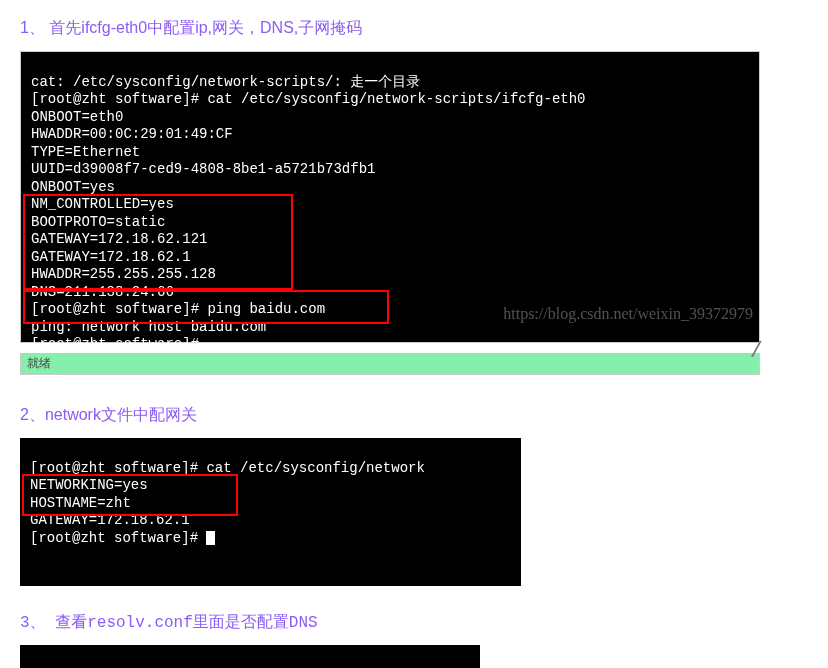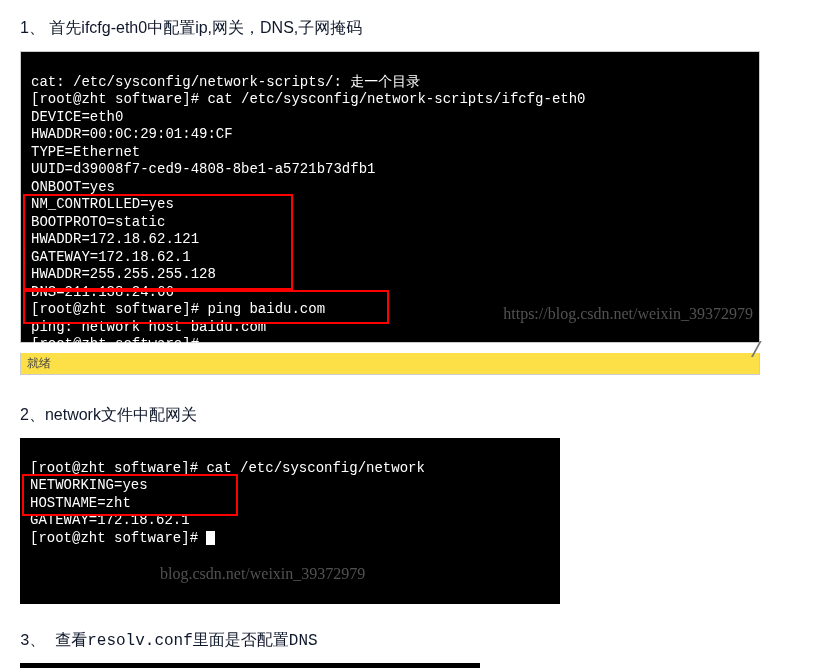--- a/index.html
+++ b/index.html
@@ -7,41 +7,41 @@
       font-family: "Microsoft YaHei", Arial, sans-serif;
       background: #fff;
       padding: 10px 20px;
       width: 828px;
       color: #333;
     }
     .heading {
       font-size: 16px;
       margin-bottom: 12px;
       margin-top: 8px;
-      color: #0f172a;
+      color: #8b5cf6;
     }
     .terminal {
       background: #000;
       color: #fff;
       font-family: "Courier New", monospace;
       font-size: 14px;
       line-height: 1.25;
       padding: 4px 10px 4px 10px;
       position: relative;
       white-space: pre;
       display: block;
     }
     .term-wrap1 {
       width: 740px;
       margin-bottom: 10px;
       border: 1px solid #ccc;
       background: #fff;
     }
     .term-wrap2 {
-      width: 540px;
+      width: 501px;
       margin-bottom: 10px;
     }
     .term-wrap3full {
       width: 460px;
       margin-bottom: 6px;
     }
     .redbox {
       position: absolute;
       border: 2px solid #f00;
       pointer-events: none;
@@ -49,21 +49,21 @@
     .watermark {
       position: absolute;
       color: #888;
       font-family: "Times New Roman", serif;
       font-size: 16px;
       opacity: 0.6;
       pointer-events: none;
       white-space: nowrap;
     }
     .statusbar {
-      background: #fde047;
+      background: #86efac;
       font-size: 12px;
       color: #444;
       padding: 2px 6px;
       display: flex;
       justify-content: space-between;
       font-family: Arial, sans-serif;
       width: 740px;
       border: 1px solid #ccc;
       border-top: none;
     }
@@ -85,28 +85,28 @@
   </style>
 </head>
 <body>
 
 <div class="heading">1、 首先ifcfg-eth0中配置ip,网关，DNS,子网掩码</div>
 
 <div class="term-wrap1">
   <div class="terminal" style="height:290px;">
 <span>cat: /etc/sysconfig/network-scripts/: 走一个目录</span>
 <span>[root@zht software]# cat /etc/sysconfig/network-scripts/ifcfg-eth0</span>
-<span>DEVICE=eth0</span>
+<span>ONBOOT=eth0</span>
 <span>HWADDR=00:0C:29:01:49:CF</span>
 <span>TYPE=Ethernet</span>
 <span>UUID=d39008f7-ced9-4808-8be1-a5721b73dfb1</span>
 <span>ONBOOT=yes</span>
 <span>NM_CONTROLLED=yes</span>
 <span>BOOTPROTO=static</span>
-<span>HWADDR=172.18.62.121</span>
+<span>GATEWAY=172.18.62.121</span>
 <span>GATEWAY=172.18.62.1</span>
 <span>HWADDR=255.255.255.128</span>
 <span>DNS=211.138.24.66</span>
 <span>[root@zht software]# ping baidu.com</span>
 <span>ping: network host baidu.com</span>
 <span>[root@zht software]# </span>
     <div class="redbox" style="left:2px; top:142px; width:270px; height:96px;"></div>
     <div class="redbox" style="left:2px; top:238px; width:366px; height:34px;"></div>
     <span class="watermark" style="right:6px; bottom:18px;">https://blog.csdn.net/weixin_39372979</span>
   </div>
@@ -119,21 +119,20 @@
 <div class="heading" style="margin-top:30px;">2、network文件中配网关</div>
 
 <div class="term-wrap2">
   <div class="terminal">
 <span>[root@zht software]# cat /etc/sysconfig/network</span>
 <span>NETWORKING=yes</span>
 <span>HOSTNAME=zht</span>
 <span>GATEWAY=172.18.62.1</span>
 <span>[root@zht software]# </span><span class="cursor-rect"></span>
     <div class="redbox" style="left:2px; top:36px; width:216px; height:42px;"></div>
-    <span class="watermark" style="left:140px; bottom:20px;">blog.csdn.net/weixin_39372979</span>
   </div>
 </div>
 
 <div class="heading" style="margin-top:26px;font-family:Liberation Mono, monospace;">3、 查看resolv.conf里面是否配置DNS</div>
 
 <div class="term-wrap3full">
   <div class="terminal">
 
 
 

